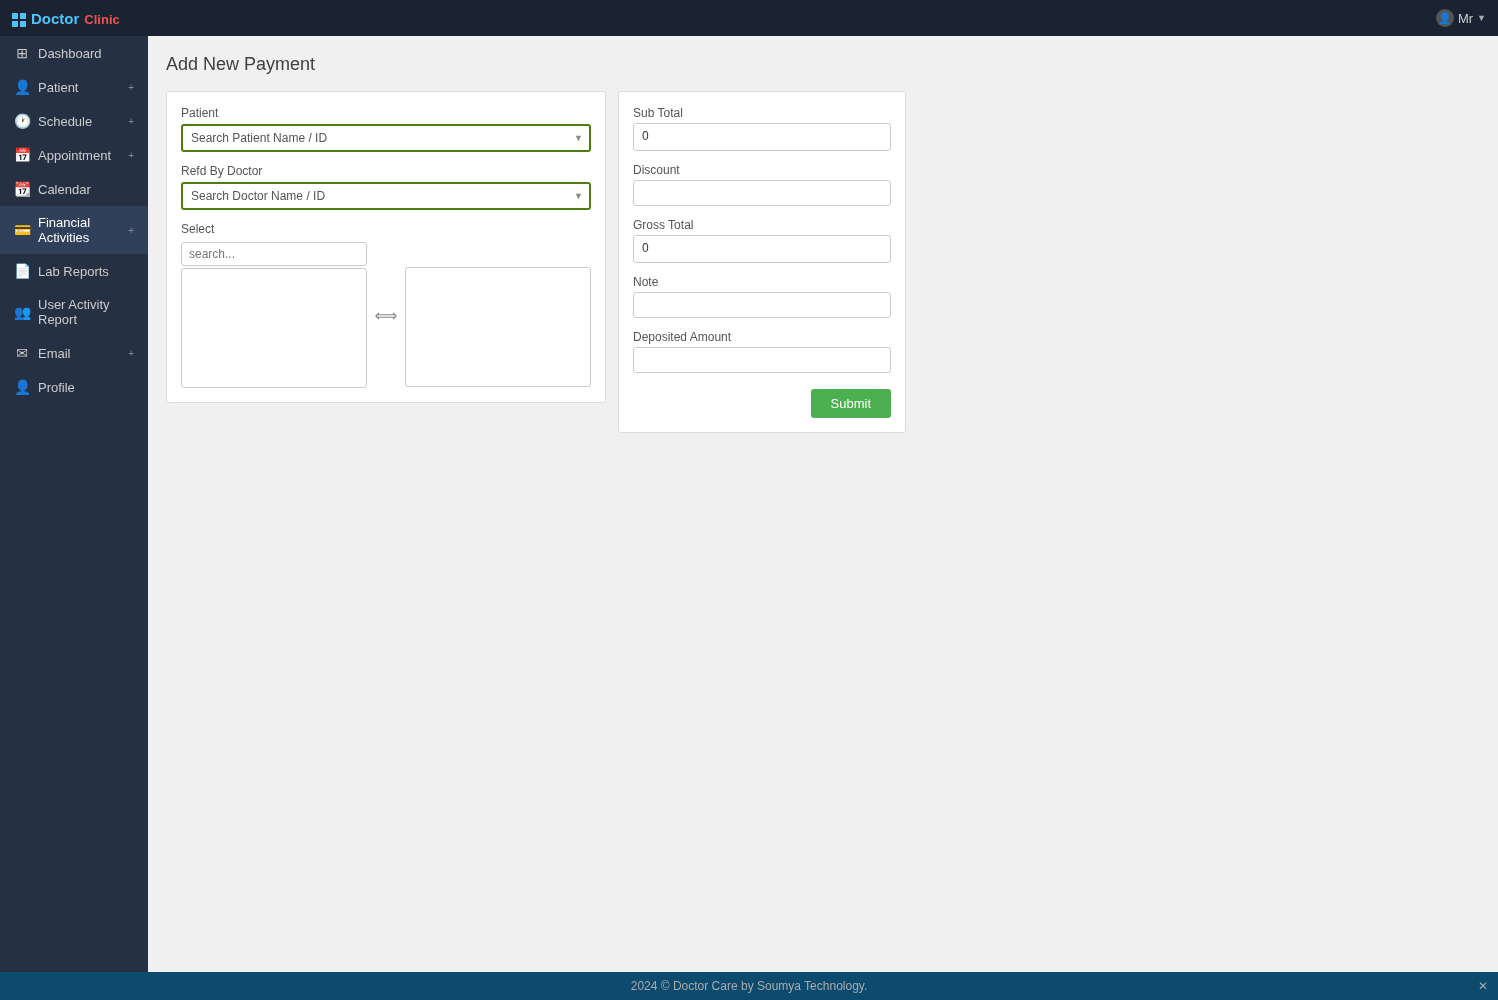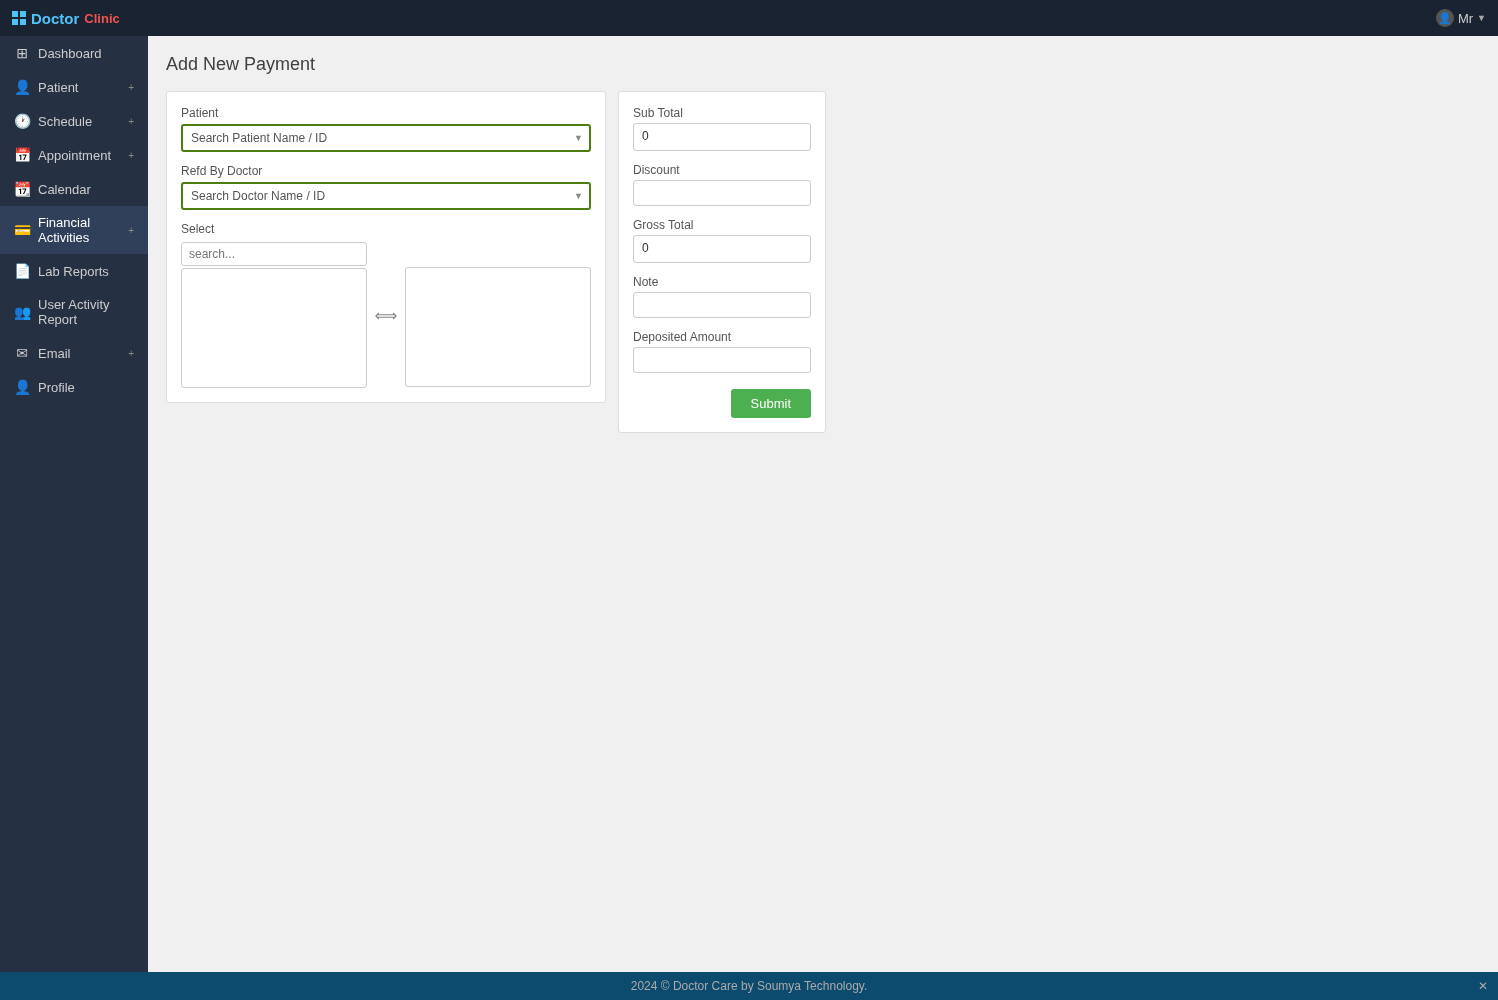--- a/index.html
+++ b/index.html
@@ -113,21 +113,21 @@
 
     .left-card {
       width: 440px;
       flex-shrink: 0;
     }
     .center-card {
       flex: 1;
       min-height: 280px;
     }
     .right-card {
-      width: 208px;
+      width: 288px;
       flex-shrink: 0;
     }
 
     .form-group { margin-bottom: 12px; }
     .form-group label {
       display: block;
       font-size: 12px;
       color: #555;
       margin-bottom: 4px;
     }
@@ -275,21 +275,21 @@
       right: 10px;
       color: #aaa;
       cursor: pointer;
     }
   </style>
 </head>
 <body>
 
 <div class="topnav">
   <div class="topnav-brand">
-    <div class="topnav-brand" style="display:flex;align-items:center;gap:5px;">
+    <div class="topnav-brand" style="display:flex;align-items:flex-end;gap:5px;">
       <div class="grid-icon">
         <span></span>
           <span></span>
           <span></span>
           <span></span>
       </div>
       <span style="color:#4fc3f7;font-weight:bold;font-size:15px;">Doctor</span>
       <span style="color:#ef5350;font-weight:bold;font-size:13px;">Clinic</span>
     </div>
   </div>

